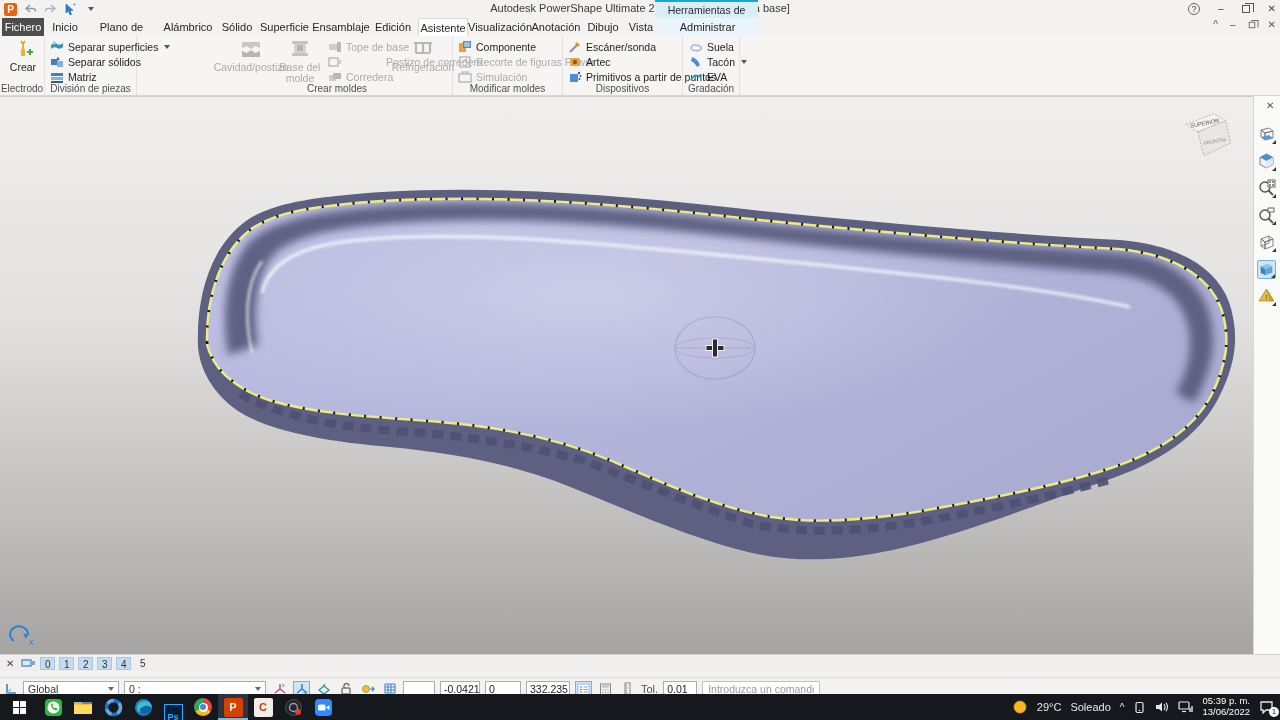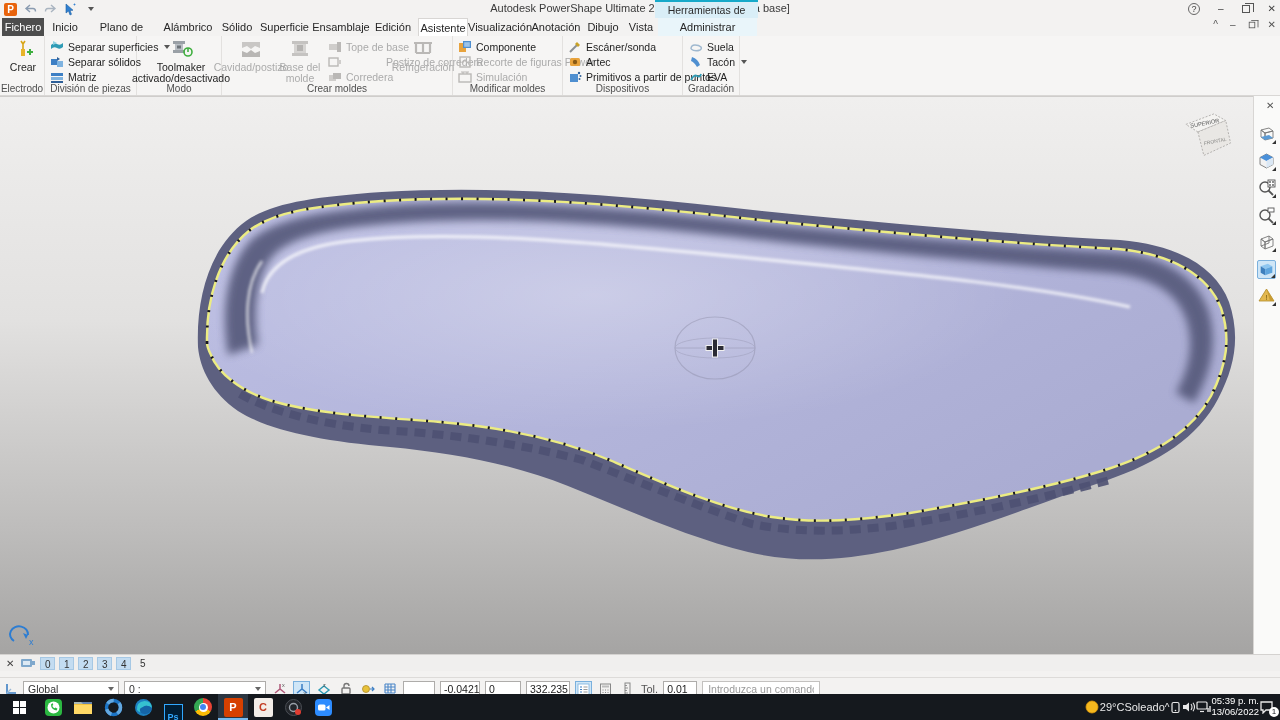--- a/index.html
+++ b/index.html
@@ -65,21 +65,21 @@
   #cmd-input::placeholder { color:#9a9a9a; }
 
   
   #taskbar { position:absolute; left:0; top:694px; width:1280px; height:26px; background:#15191e; display:flex; align-items:center; }
   #start { width:38px; height:26px; display:flex; align-items:center; justify-content:center; }
   .win-grid { width:13px; height:13px; display:grid; grid-template-columns:6px 6px; grid-template-rows:6px 6px; gap:1px; }
   .win-grid div { background:#fff; }
   #tb-search { width:182px; height:22px; background:#fff; border:1px solid #8a8a8a; display:flex; align-items:center; gap:6px; padding:0 6px; color:#5c5c5c; }
   .tb-app { width:30px; height:26px; display:flex; align-items:center; justify-content:center; position:relative; }
   .tb-app.active { background:#2b3540; box-shadow:inset 0 -2px 0 #76b9ed; }
-  #tray { margin-left:auto; display:flex; align-items:center; color:#e8e8e8; padding-right:6px; }
+  #tray { margin-left:auto; display:flex; align-items:center; gap:9px; color:#e8e8e8; padding-right:6px; }
   #clock { text-align:right; font-size:9.5px; line-height:1.15; color:#fff; }
   #badge { position:relative; }
   #badge .bdg { position:absolute; right:-5px; bottom:-3px; background:#fff; color:#15191e; border-radius:50%; width:10px; height:10px; font-size:8px; text-align:center; line-height:10px; }
 
   svg { display:block; }
 </style>
 </head>
 <body>
 
 <div id="stage">
@@ -175,34 +175,20 @@
         <svg class="ic14" viewBox="0 0 14 14">
             <rect x="1" y="3" width="12" height="3" fill="#3d7fc4"></rect>
             <rect x="1" y="7" width="12" height="3" fill="#7fb3e0"></rect>
             <rect x="1" y="11" width="12" height="2" fill="#2e5f98"></rect>
           </svg>
         <span class="rlabel">Matriz</span>
       </div>
       <div class="glabel">División de piezas</div>
     </div>
 
-    <div class="rgroup" style="left:137px;width:85px;">
-      <div class="bigbtn" style="left:13px;width:62px;">
-        <svg class="ic22" viewBox="0 0 24 22">
-          <rect x="4" y="2" width="12" height="3" fill="#9aa0a6"></rect>
-            <rect x="6" y="5" width="8" height="6" fill="#b9bec4"></rect>
-            <rect x="4" y="11" width="12" height="3" fill="#9aa0a6"></rect>
-            <rect x="8" y="6.5" width="4" height="3" fill="#6d7379"></rect>
-          <circle cx="19" cy="13" r="4" fill="none" stroke="#3faf3f" stroke-width="1.6"></circle>
-            <path d="M19 9 v4" stroke="#3faf3f" stroke-width="1.6"></path>
-        </svg>
-        <span class="blabel">Toolmaker activado/desactivado</span>
-      </div>
-      <div class="glabel">Modo</div>
-    </div>
 
     <div class="rgroup" style="left:222px;width:231px;">
       <div class="bigbtn disabled" style="left:1px;width:56px;">
         <svg class="ic22" viewBox="0 0 24 22">
             <path d="M3 3 h18 v6 l-5 -2 -4 3 -4 -3 -5 2 z" fill="#c9c7c5"></path>
             <path d="M3 18 h18 v-6 l-5 2 -4 -3 -4 3 -5 -2 z" fill="#b8b6b4"></path>
           </svg>
         <span class="blabel">Cavidad/postizo</span>
       </div>
       <div class="bigbtn disabled" style="left:54px;width:48px;">

